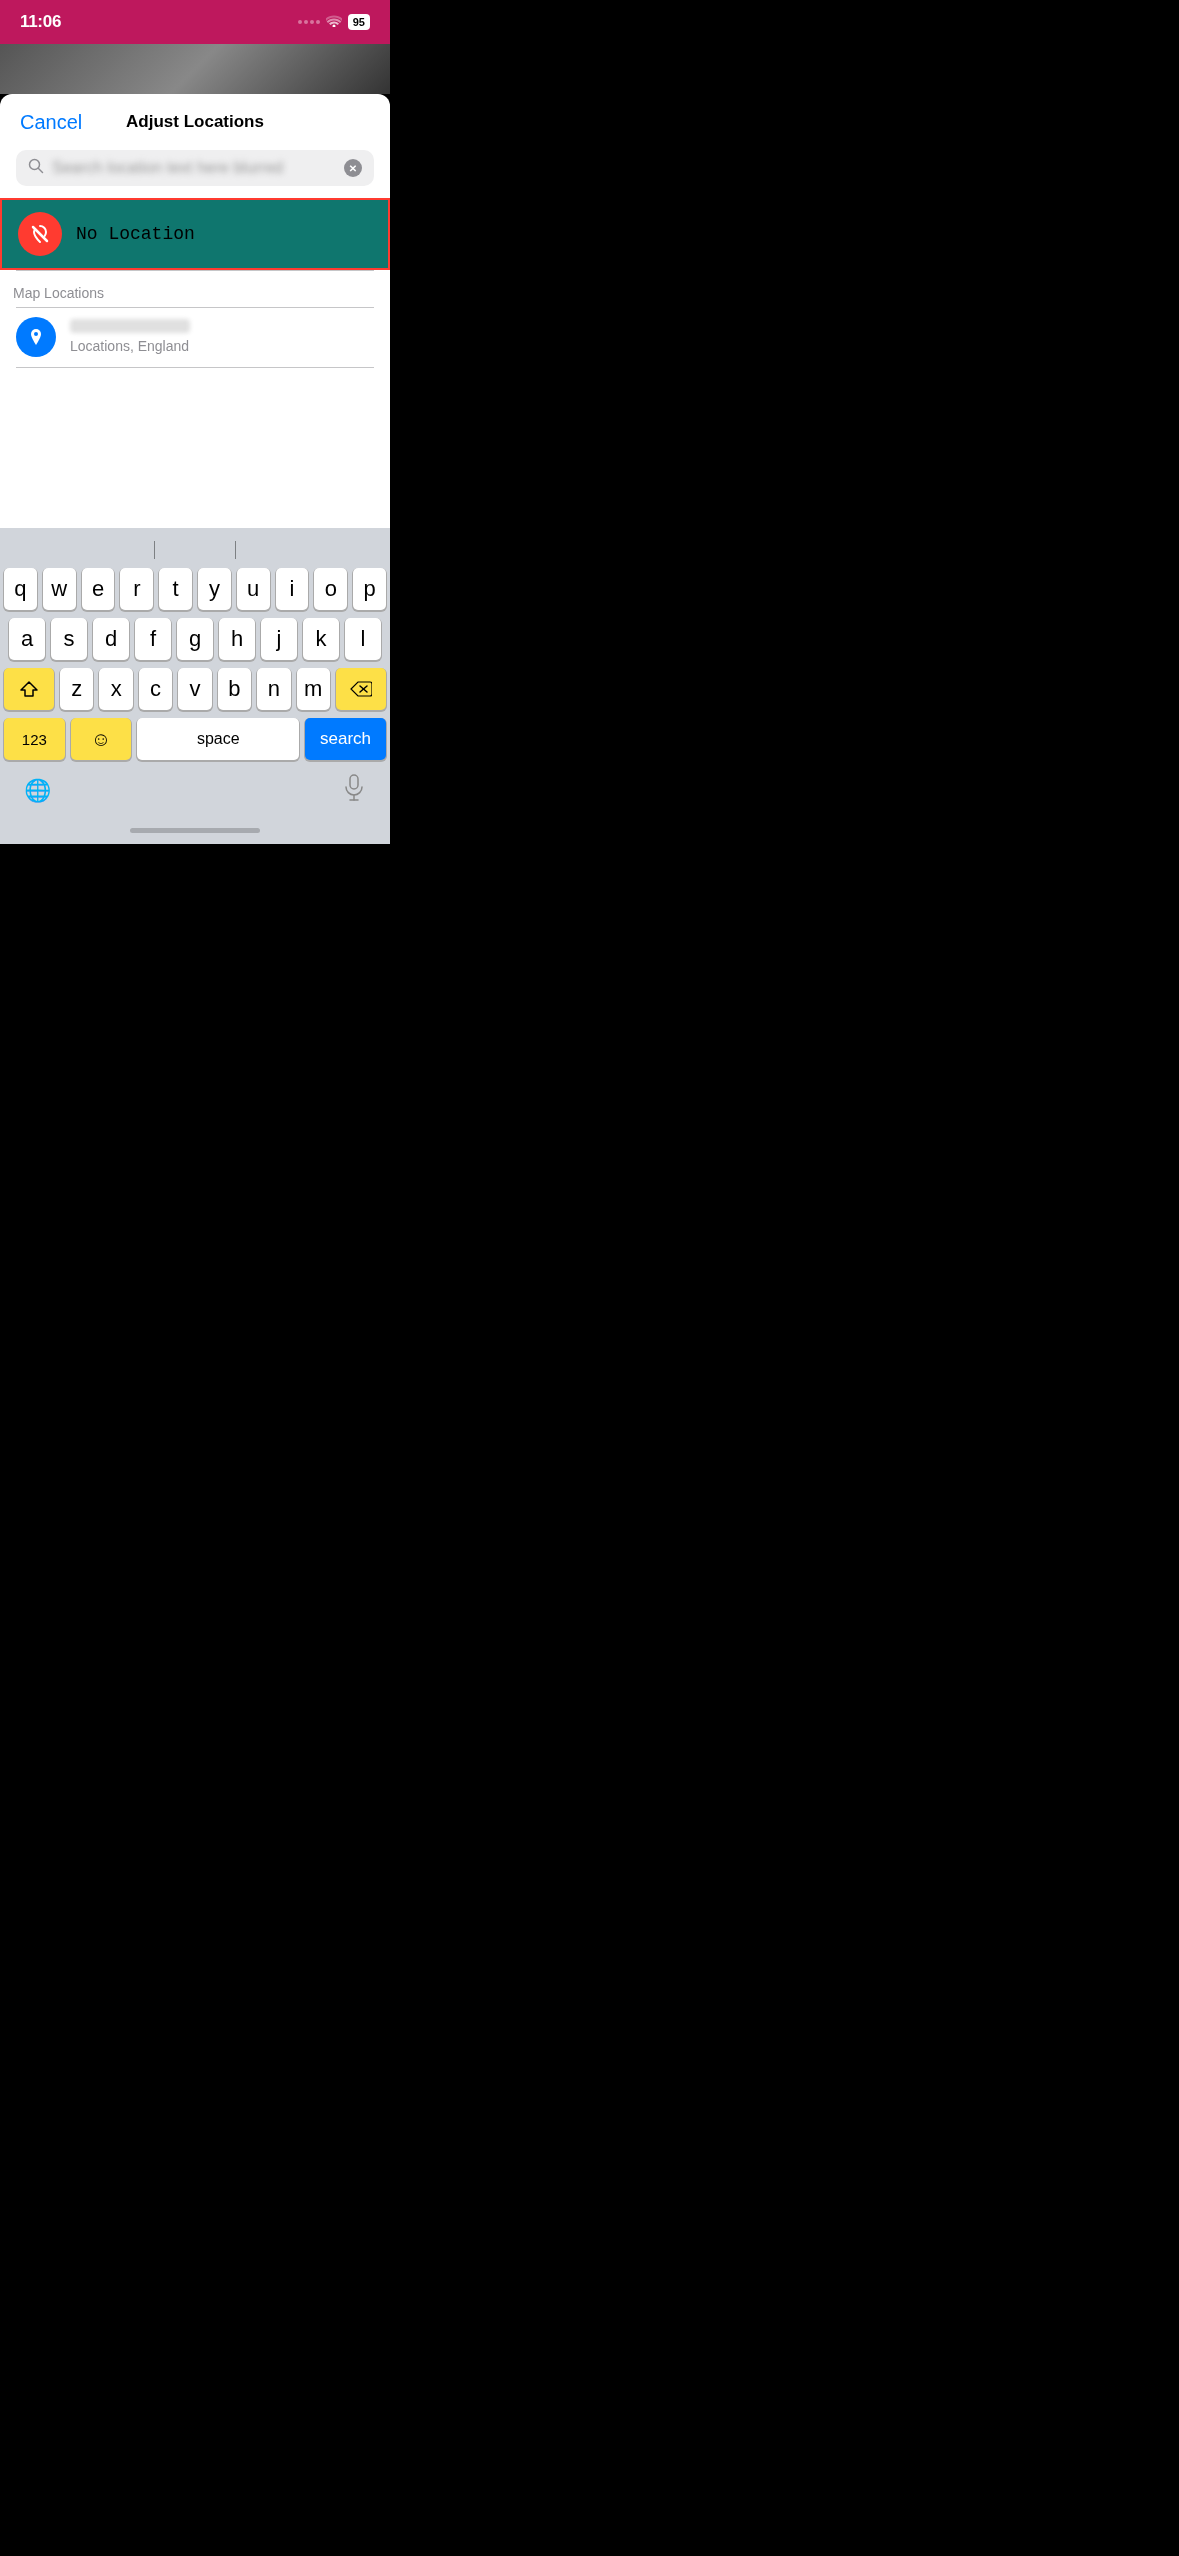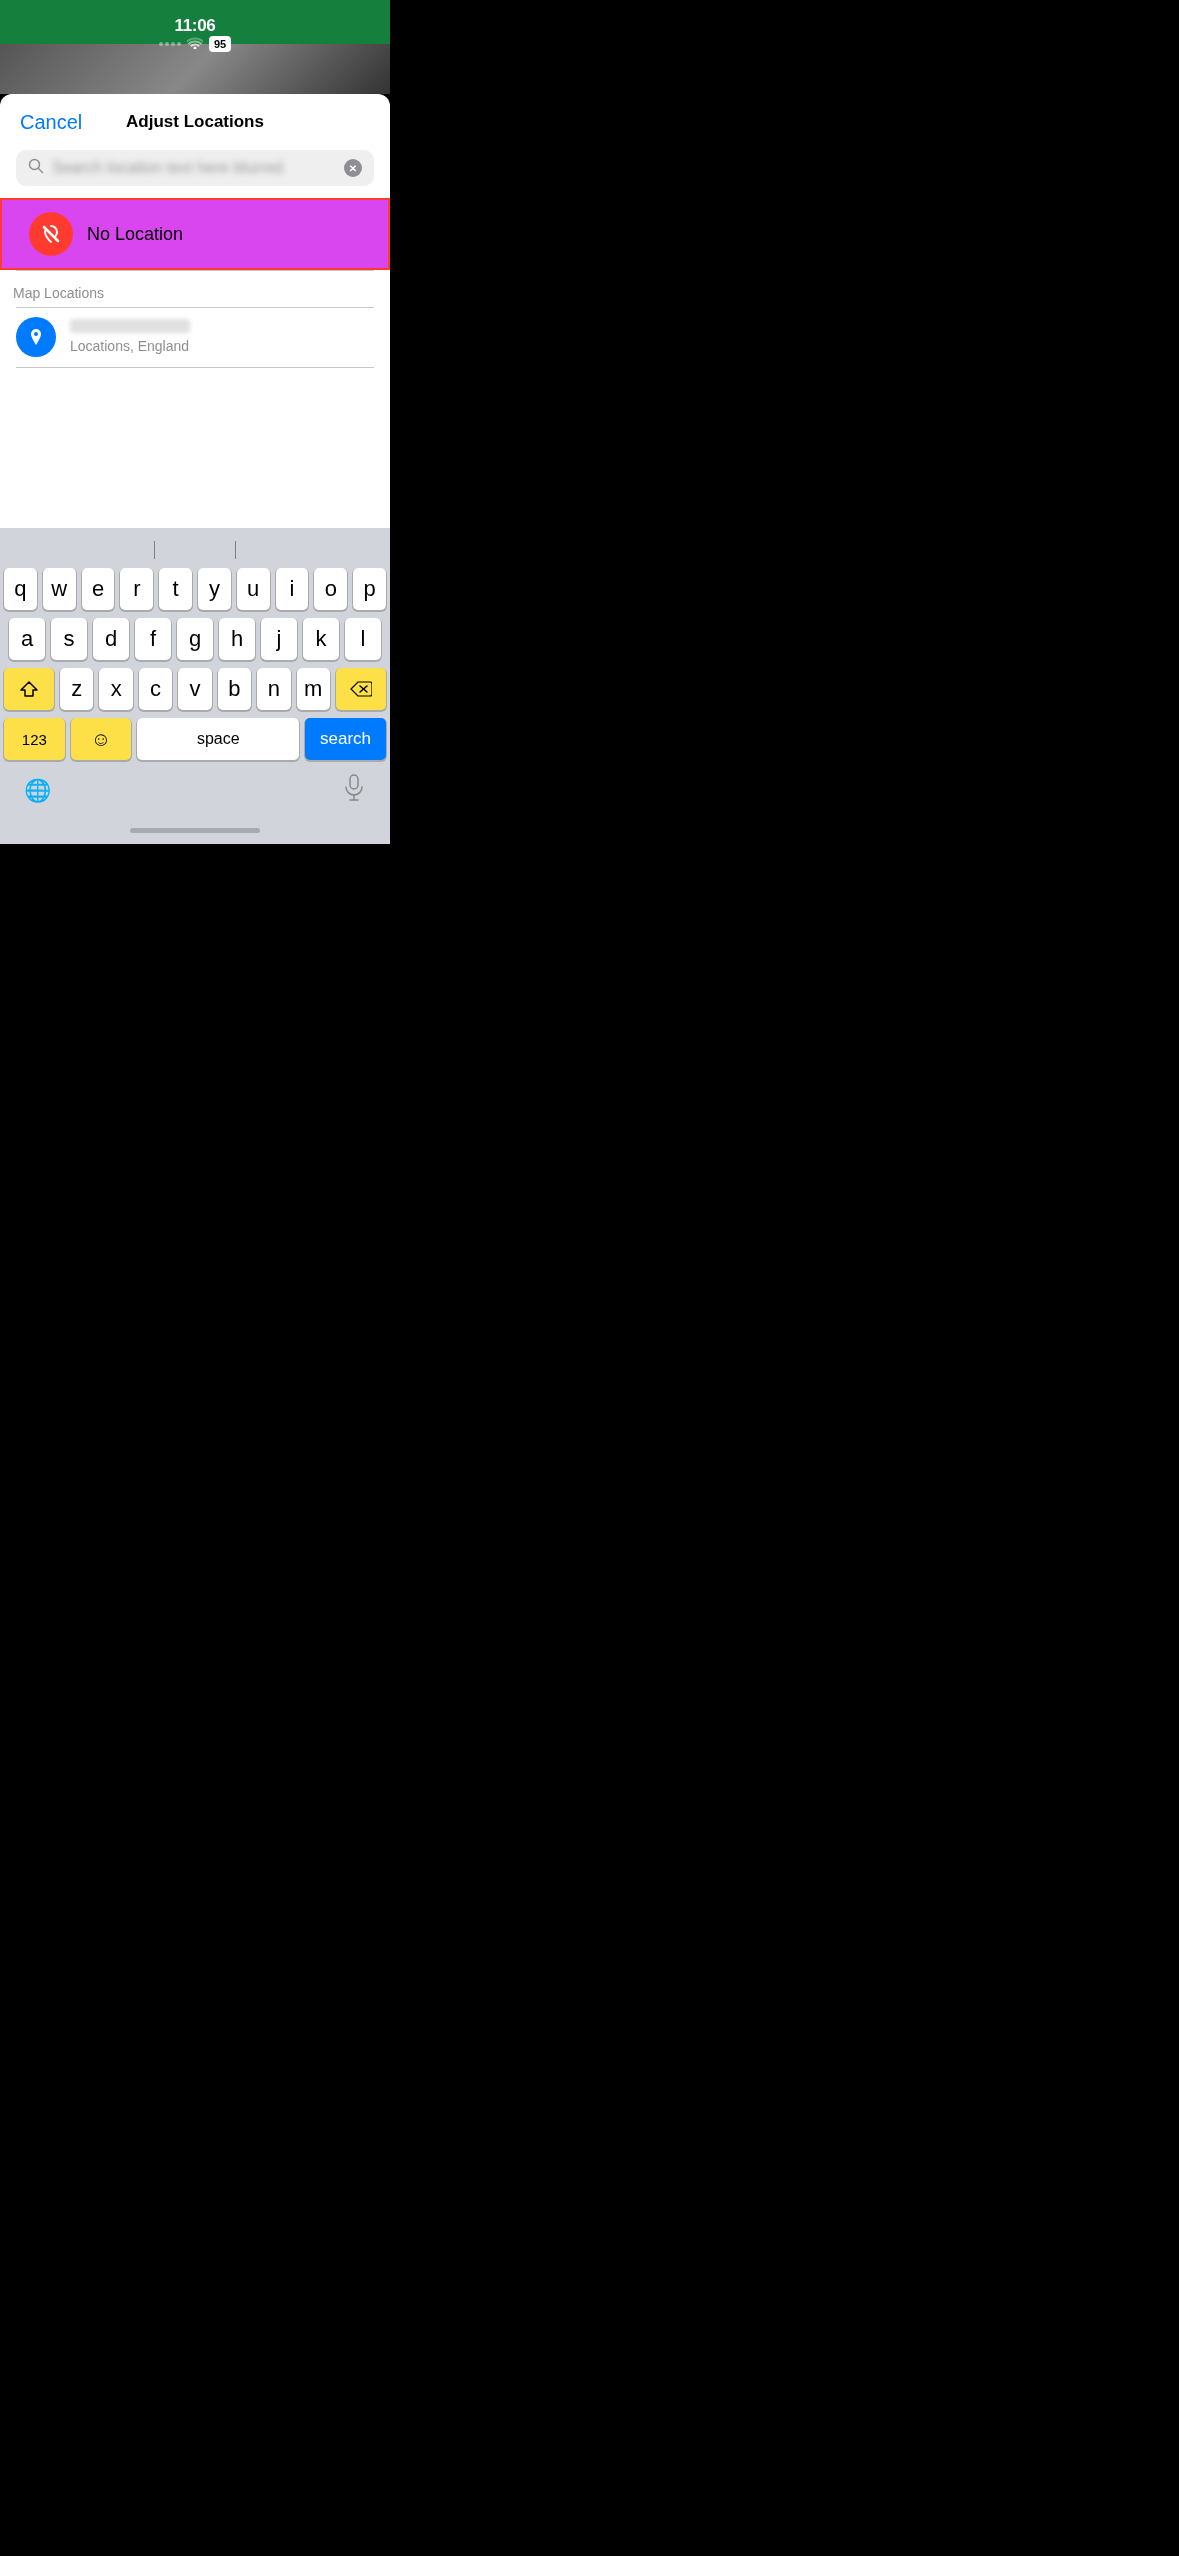--- a/index.html
+++ b/index.html
@@ -9,29 +9,28 @@
       width: 390px;
       height: 844px;
       font-family: -apple-system, 'SF Pro Display', 'Helvetica Neue', Arial, sans-serif;
       background: #000;
       overflow: hidden;
       position: relative;
     }
 
     
     .status-bar {
-      background: #15803d;
+      background: #be185d;
       height: 44px;
       display: flex;
       align-items: center;
       justify-content: space-between;
-      padding: 16px 20px;
+      padding: 4px 20px;
       position: relative;
       z-index: 10;
-      flex-direction: column;
     }
 
     .status-time {
       color: #fff;
       font-size: 17px;
       font-weight: 600;
       letter-spacing: -0.3px;
     }
 
     .status-icons {
@@ -167,26 +166,27 @@
       content: '✕';
       color: #fff;
       font-size: 10px;
       font-weight: 700;
     }
 
     
     .no-location-item {
       display: flex;
       align-items: center;
-      padding: 12px 27px;
+      padding: 12px 16px;
       gap: 14px;
       border: 2.5px solid #FF3B30;
       margin: 0 0;
       cursor: pointer;
-      background: #d946ef;
+      background: #0f766e;
+      font-family: Liberation Mono, monospace;
     }
 
     .no-location-icon {
       width: 44px;
       height: 44px;
       border-radius: 50%;
       background: #FF3B30;
       display: flex;
       align-items: center;
       justify-content: center;

